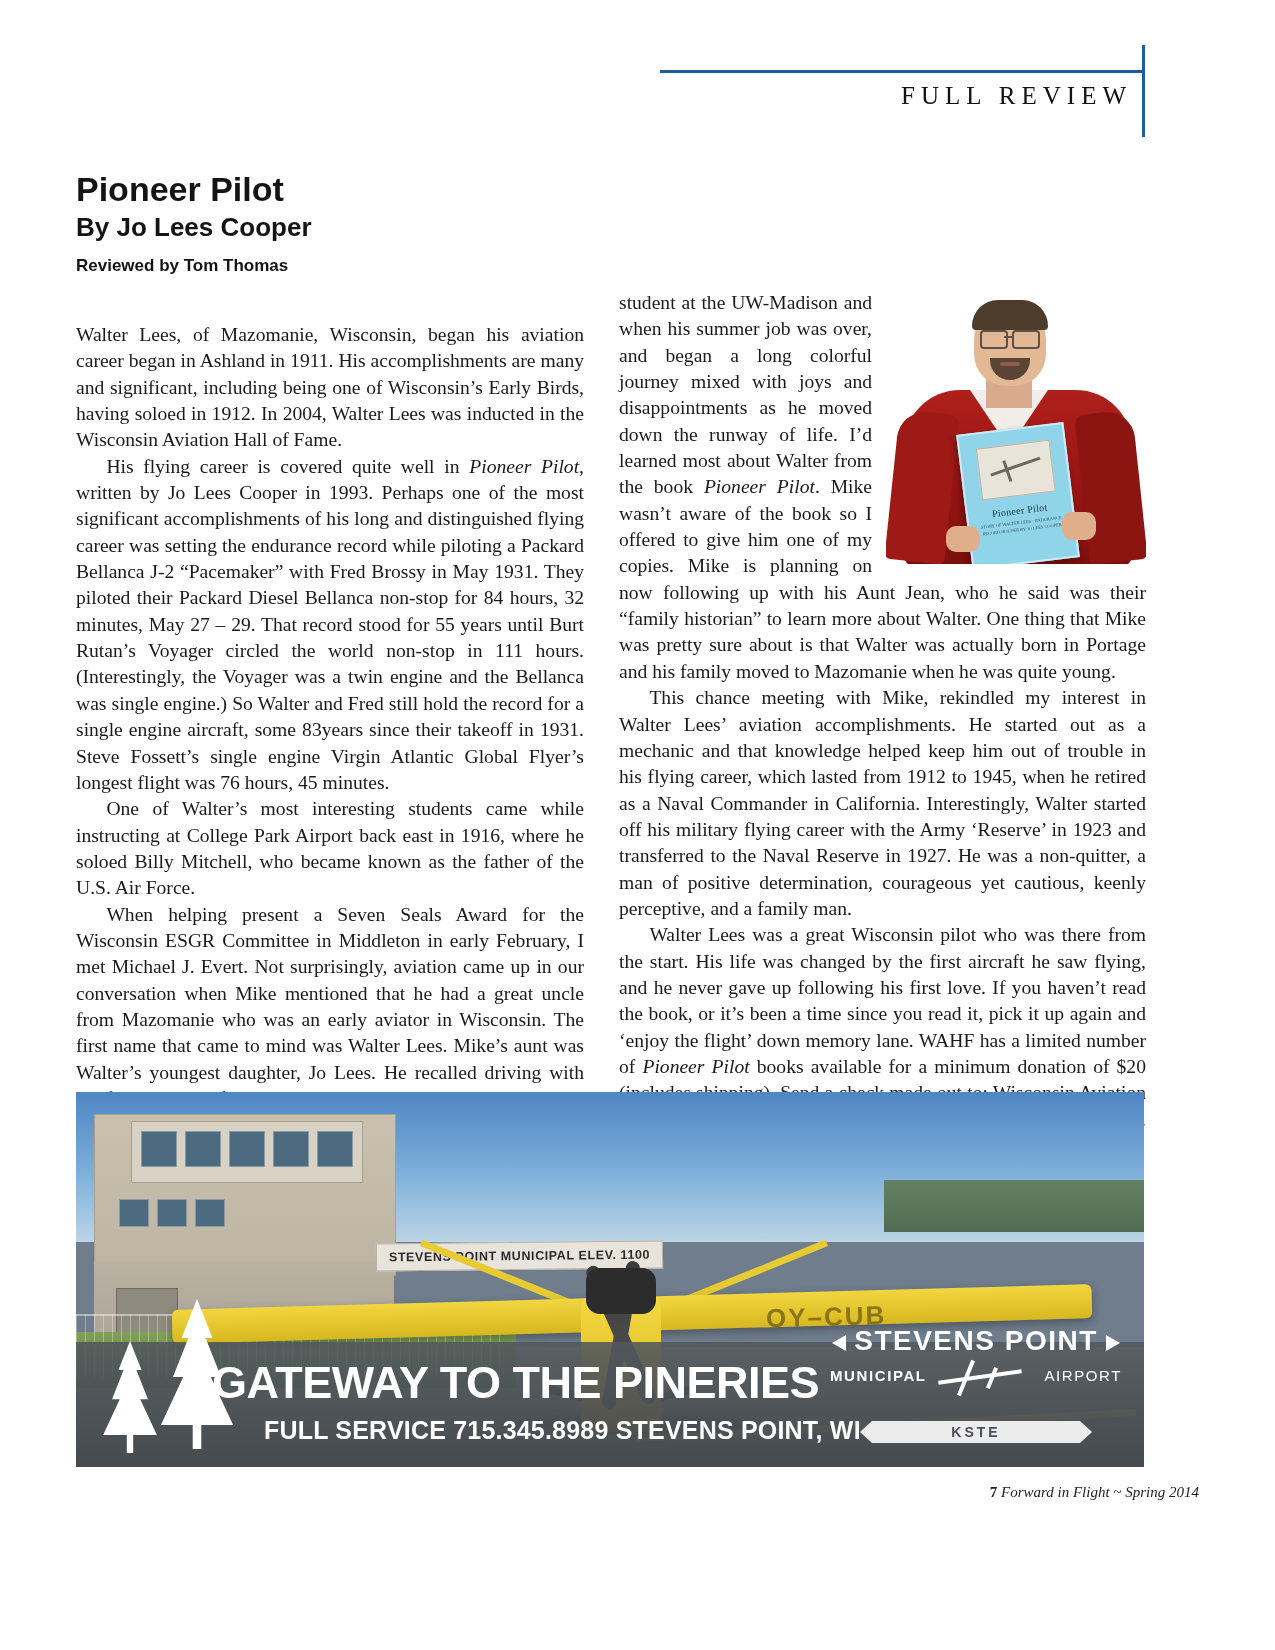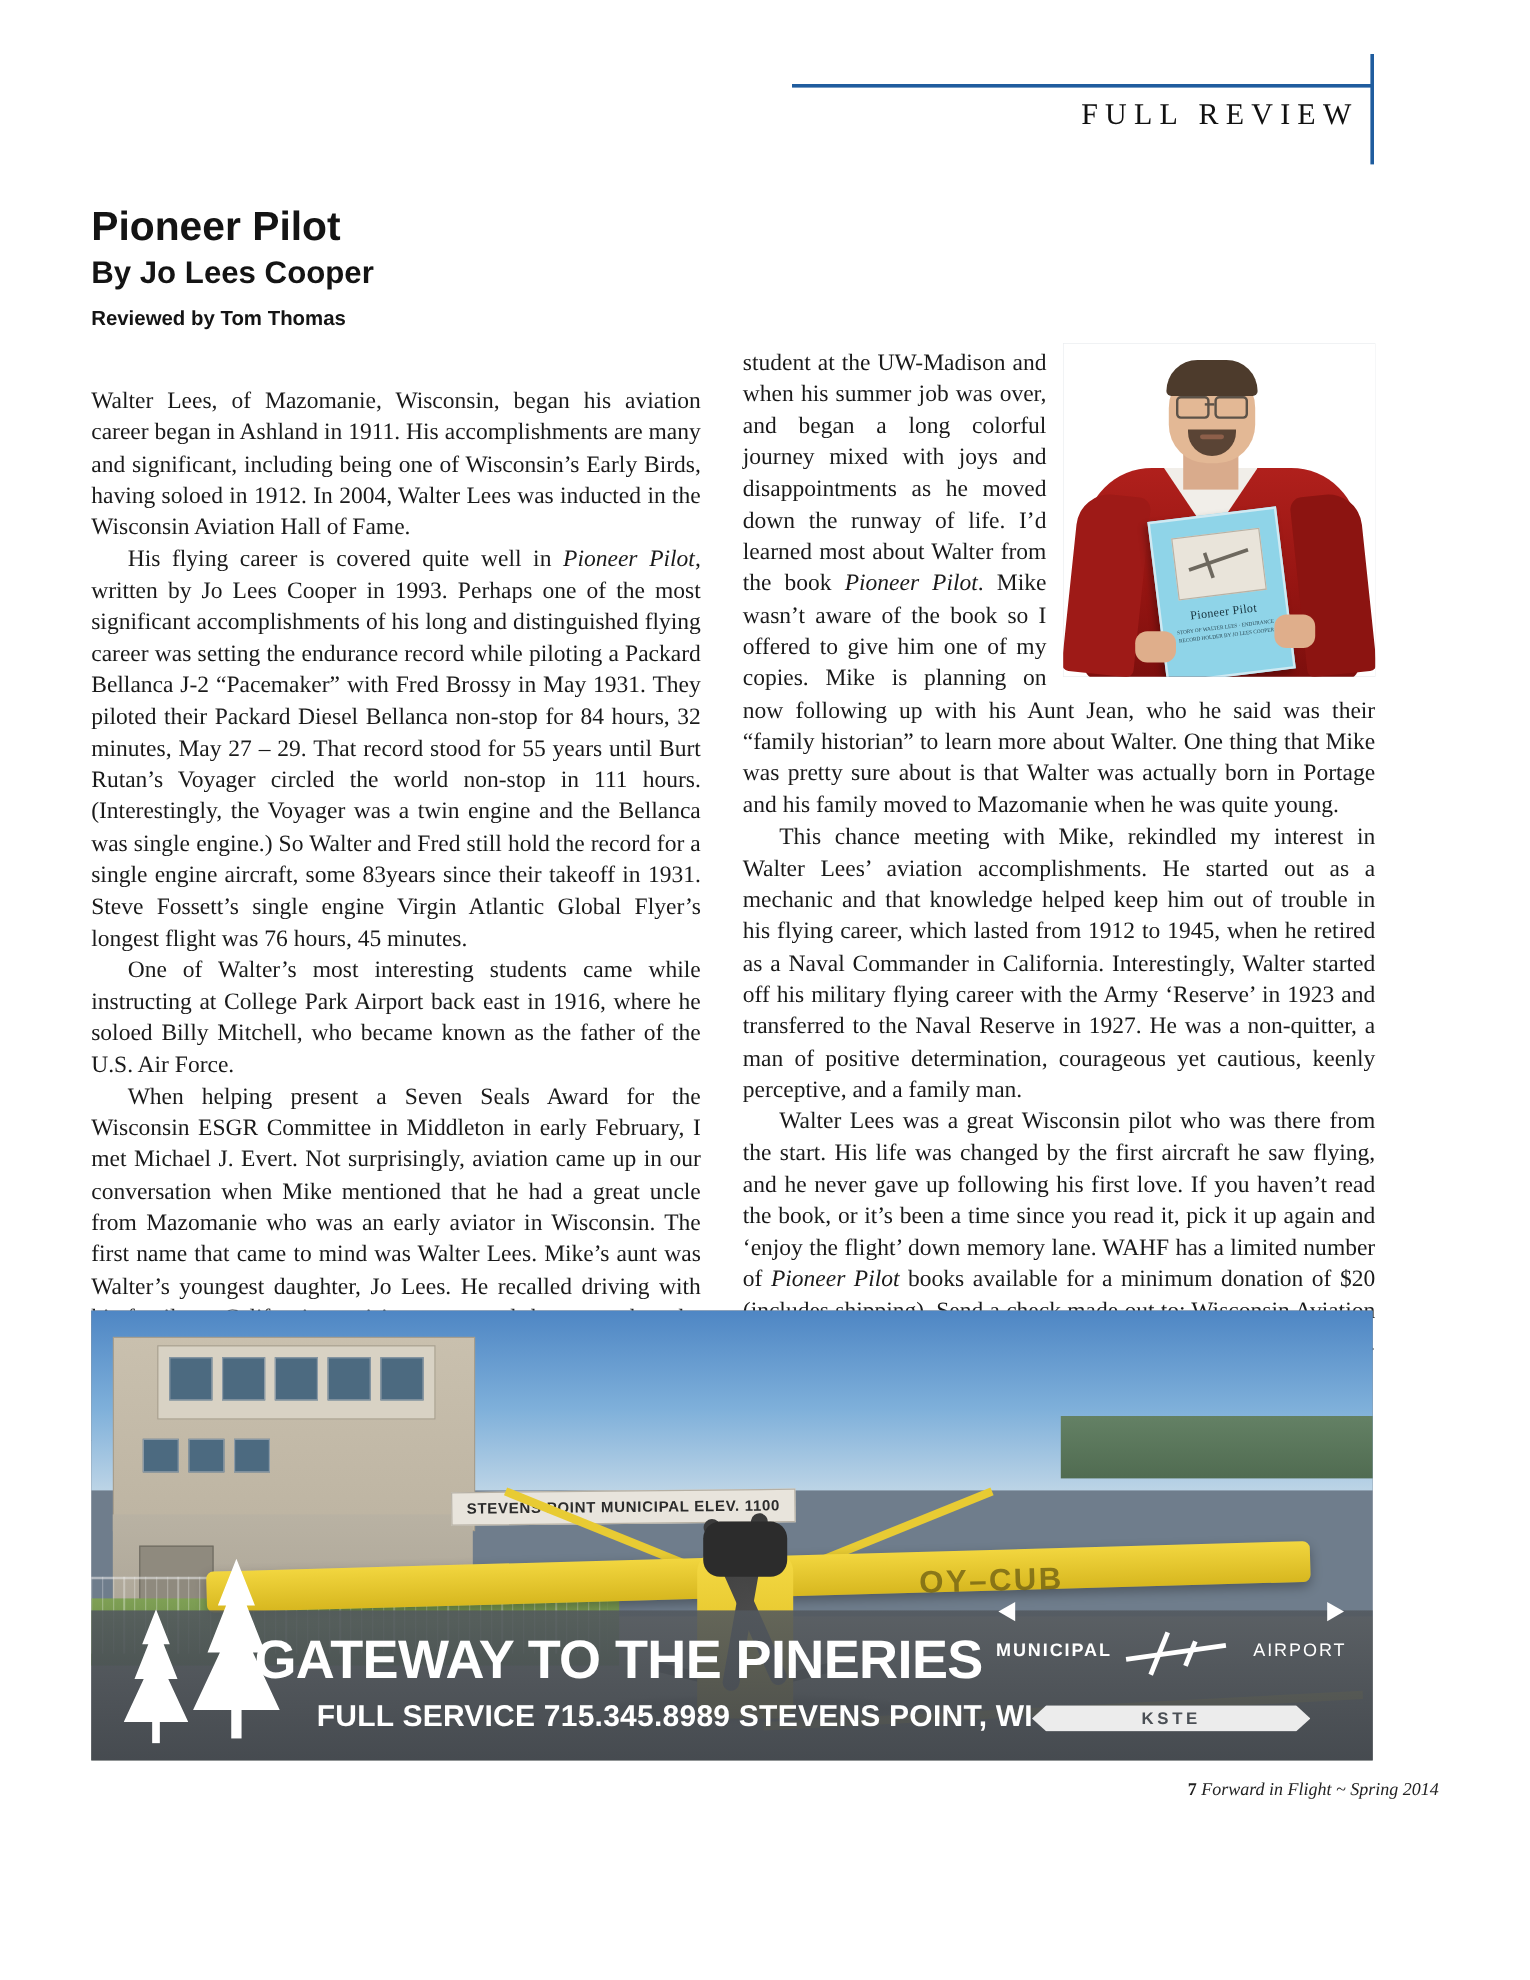--- a/index.html
+++ b/index.html
@@ -330,20 +330,21 @@
 
     <div class="ad-banner">
       <div class="pine pine-1"></div>
       <div class="pine pine-2"></div>
       <div class="ad-headline">GATEWAY TO THE PINERIES</div>
       <div class="ad-sub">FULL SERVICE  715.345.8989  STEVENS POINT, WI</div>
 
       <div class="ad-logo">
         <div class="logo-arrow-l"></div>
         <div class="logo-arrow-r"></div>
+        <div class="logo-top">STEVENS POINT</div>
         <div class="logo-mid-l">MUNICIPAL</div>
         <div class="logo-mid-r">AIRPORT</div>
         <div class="logo-plane">
           <b style="left:0;top:20px;width:84px;height:4px;transform:rotate(-8deg);"></b>
           <b style="left:26px;top:4px;width:4px;height:38px;transform:rotate(22deg);"></b>
           <b style="left:52px;top:12px;width:4px;height:22px;transform:rotate(22deg);"></b>
         </div>
         <div class="logo-ribbon">
           <span>KSTE</span>
         </div>

